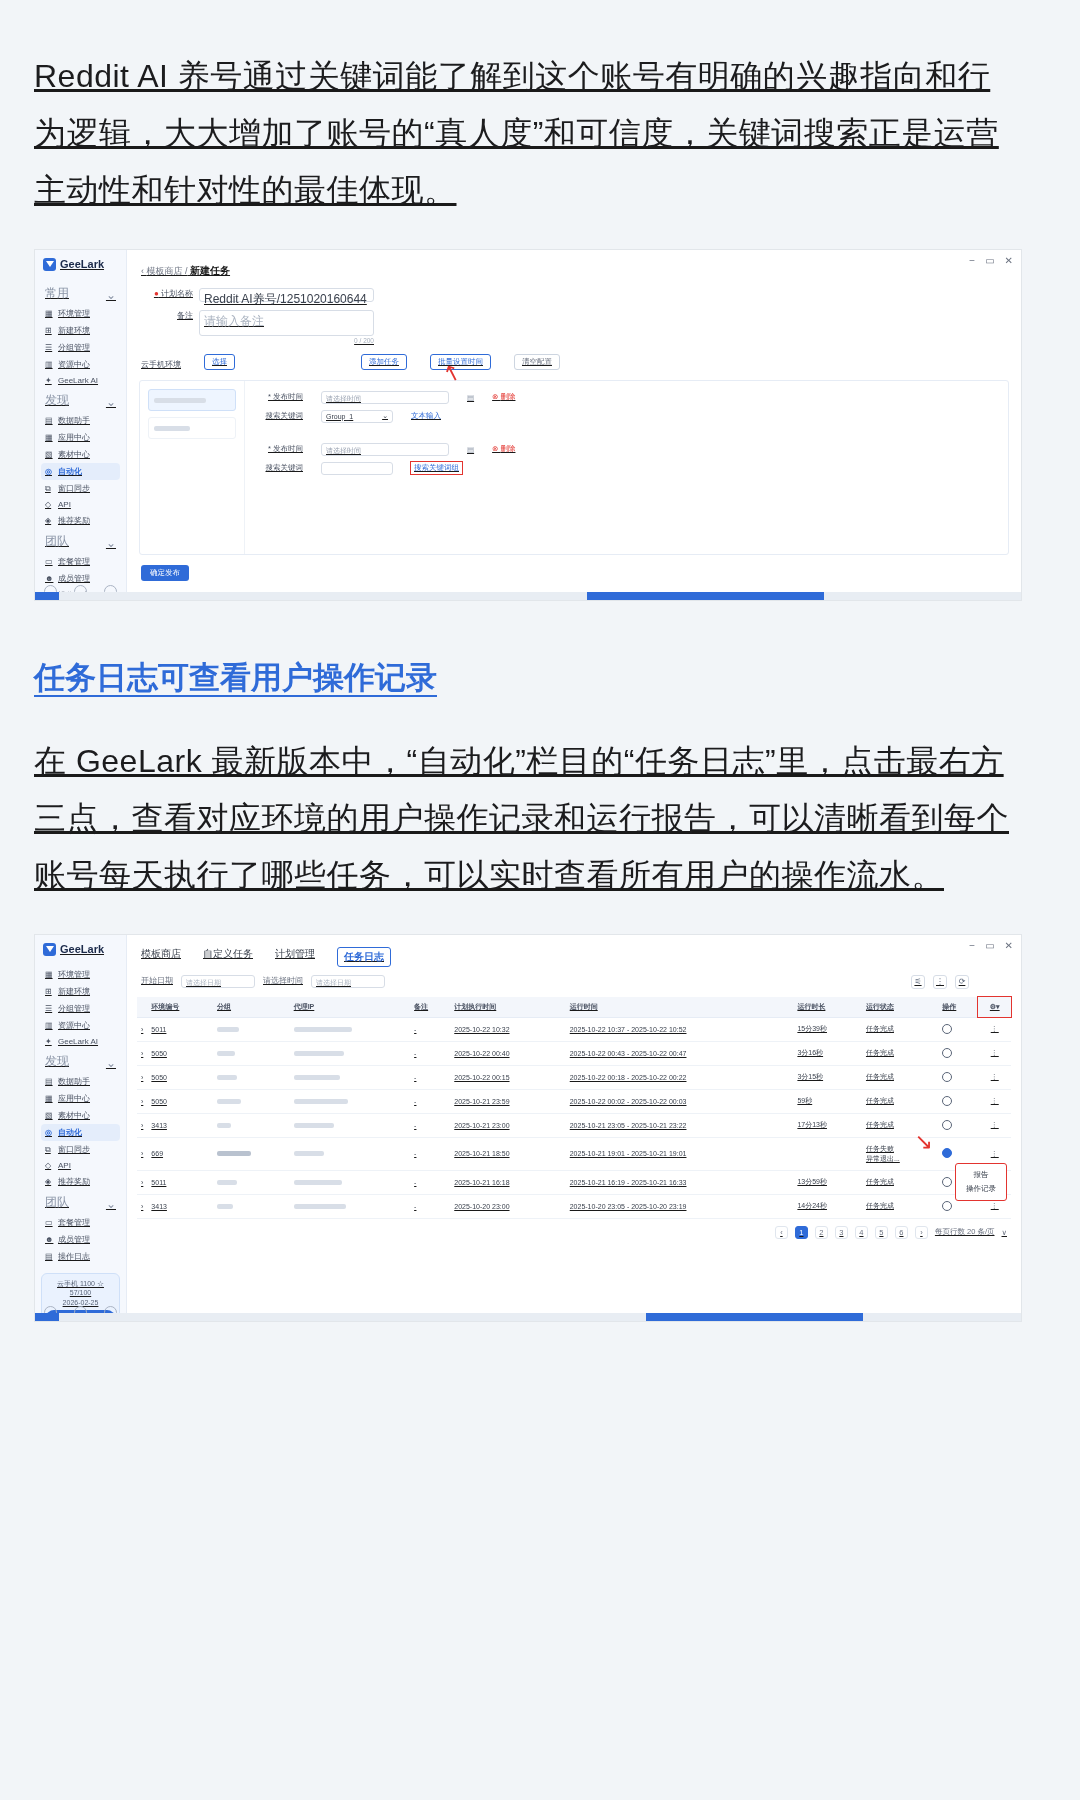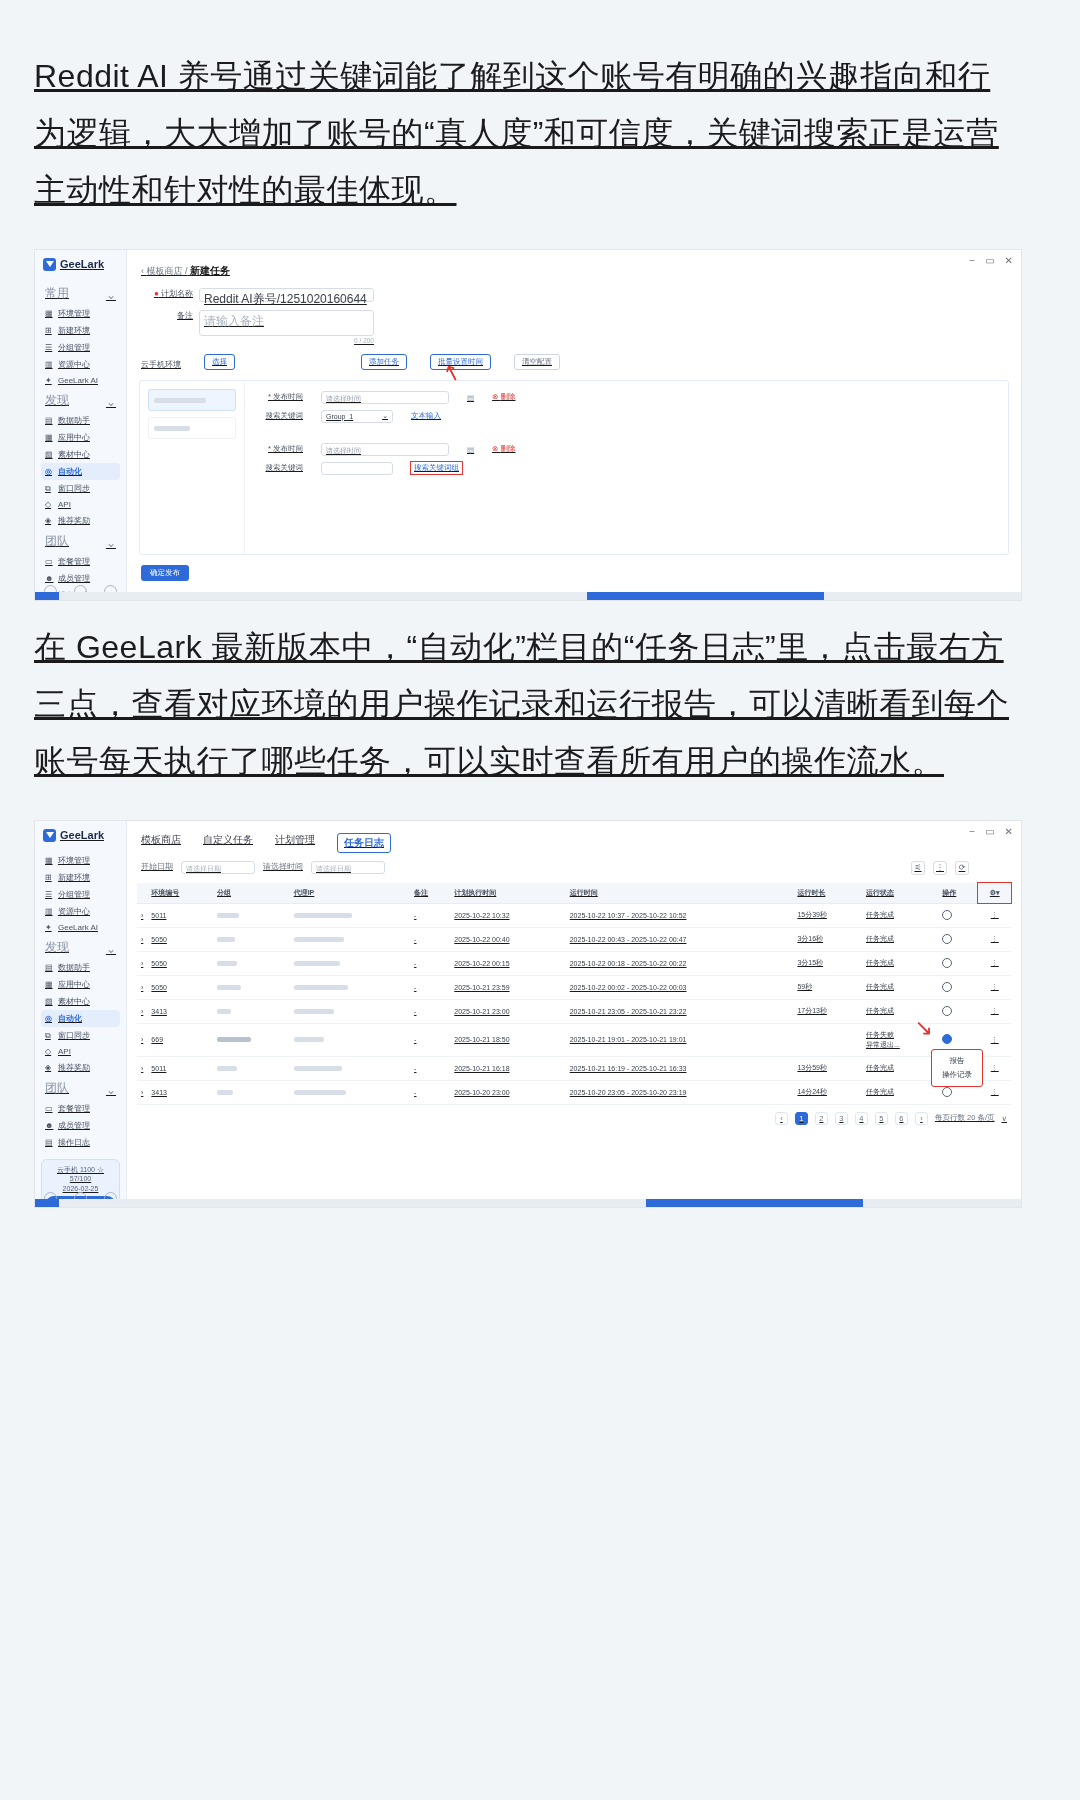--- a/index.html
+++ b/index.html
@@ -345,20 +345,21 @@
 
         <div class="redarrow" style="left:316px; top:112px; transform:rotate(18deg);">↖</div>
       </div>
     </div>
     <div class="prog-wrap">
       <div class="prog-a"></div>
       <div class="prog-b"></div>
     </div>
   </div>
 
+  <a class="section-title">任务日志可查看用户操作记录</a>
 
   <p class="para">在 GeeLark 最新版本中，“自动化”栏目的“任务日志”里，点击最右方三点，查看对应环境的用户操作记录和运行报告，可以清晰看到每个账号每天执行了哪些任务，可以实时查看所有用户的操作流水。</p>
 
   
   <div class="shot" style="height:388px;">
     <div class="gl" style="height:388px;">
       <div class="gl-side">
         <div class="gl-logo">
           <span class="mark"></span>
           <span>GeeLark</span>
@@ -592,21 +593,21 @@
               <td>2025-10-20 23:00</td>
               <td style="white-space:pre-line;">2025-10-20 23:05 - 2025-10-20 23:19</td>
               <td>14分24秒</td>
               <td class="ok">任务完成</td>
               <td><span class="gear"></span></td>
               <td class="dotbtn" style="text-align:center;">⋮</td>
             </tr>
           </tbody>
         </table>
 
-        <div class="ctxmenu" style="right:38px; top:228px;">
+        <div class="ctxmenu" style="right:14px; top:228px;">
           <div>报告</div>
           <div>操作记录</div>
         </div>
         <div class="redarrow" style="right:88px; top:196px;">↘</div>
 
         <div class="pager">
           <span class="pg">‹</span>
           <span class="pg cur">1</span>
           <span class="pg">2</span>
           <span class="pg">3</span>

